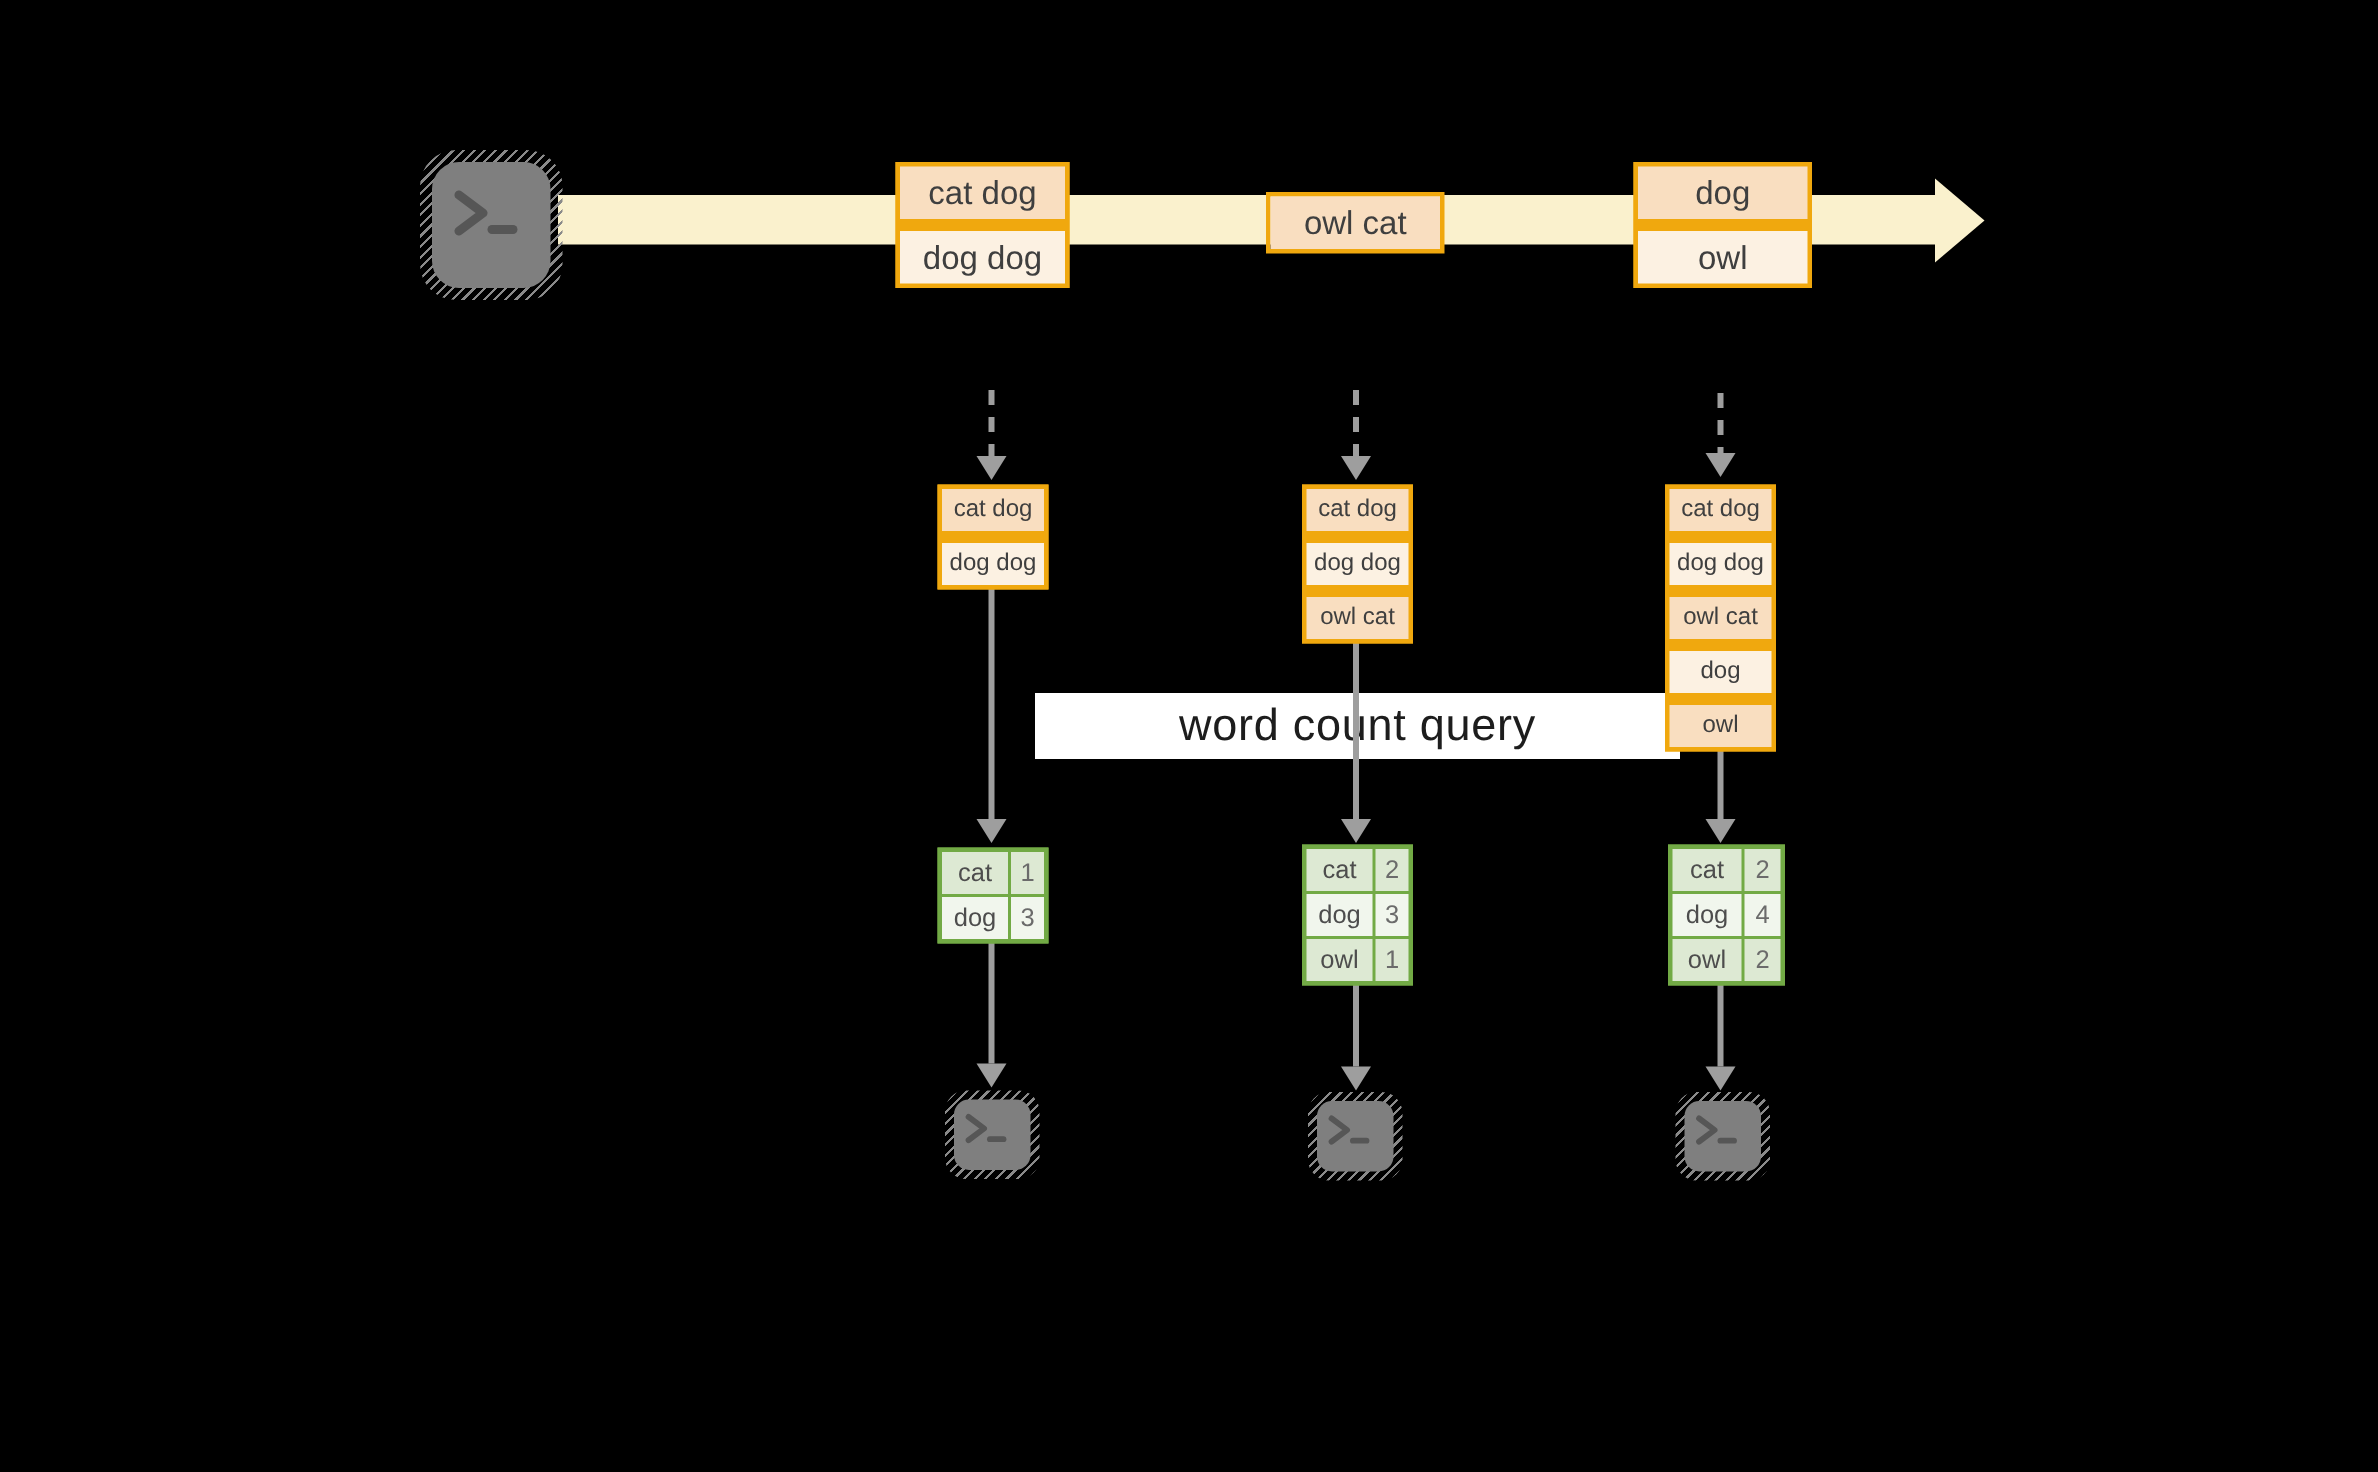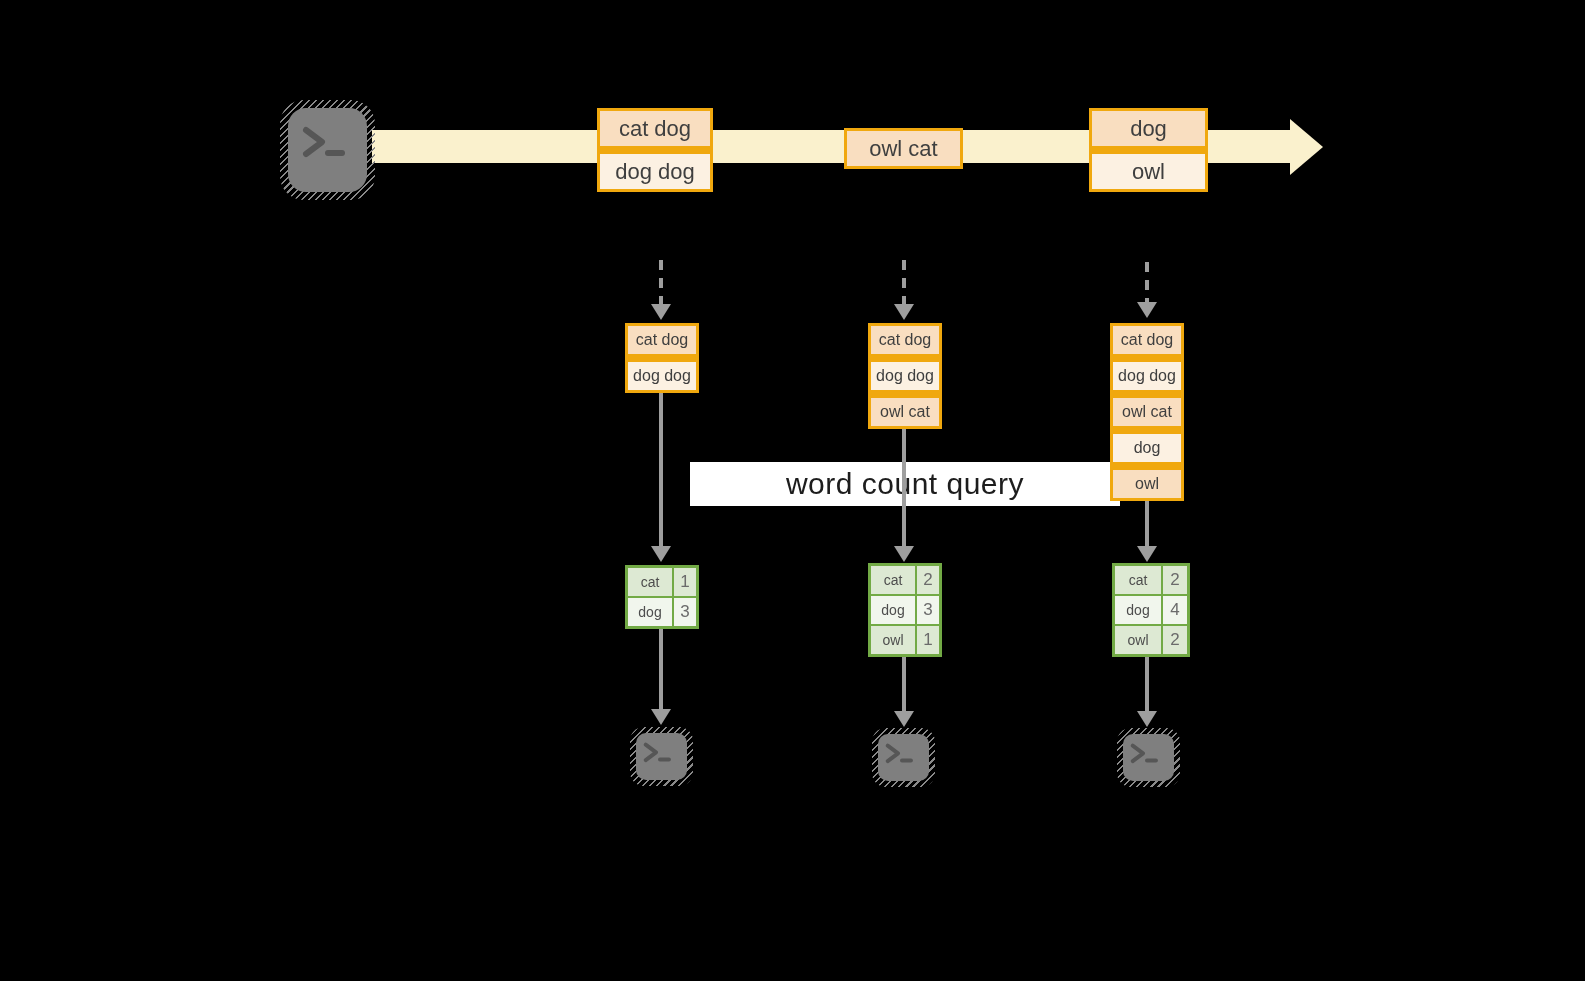--- a/index.html
+++ b/index.html
@@ -28,21 +28,21 @@
   .obox .cell + .cell{margin-top:8px;}
   .cell-dark{background:#F9DEC0;}
   .cell-light{background:#FCF1E2;}
   .msg .cell{height:35px;font-size:22px;}
   .state .cell{height:28px;font-size:16px;}
   
   .gtable{position:absolute;z-index:3;border:3px solid #72AA45;background:#72AA45;box-sizing:border-box;}
   .gtable .row{display:flex;}
   .gtable .row + .row{margin-top:2px;}
   .gtable .wcell{width:44px;height:28px;display:flex;align-items:center;justify-content:center;
-    font-size:14px;color:#4D4D4D;}
+    font-size:17px;color:#4D4D4D;}
   .gtable .ncell{width:22px;height:28px;margin-left:2px;display:flex;align-items:center;justify-content:center;
     font-size:17px;color:#6B6B6B;}
   .gtable-wide .wcell{width:46px;}
   .gtable-wide .ncell{width:24px;}
   .g-dark{background:#DDE9D3;}
   .g-light{background:#F1F6ED;}
   
   .vline{position:absolute;width:4px;background:#9E9E9E;z-index:2;}
   .vline-dashed{position:absolute;width:4px;z-index:2;
     background:repeating-linear-gradient(180deg,#9E9E9E 0px,#9E9E9E 10px,rgba(0,0,0,0) 10px,rgba(0,0,0,0) 18px);}

